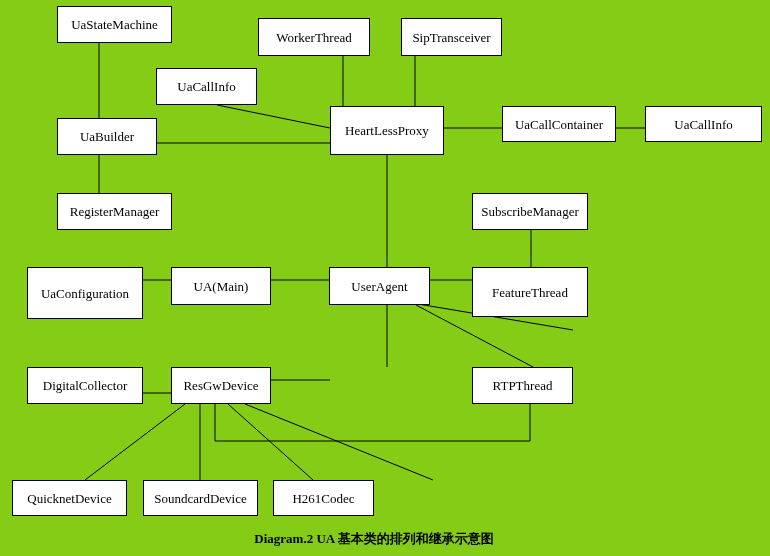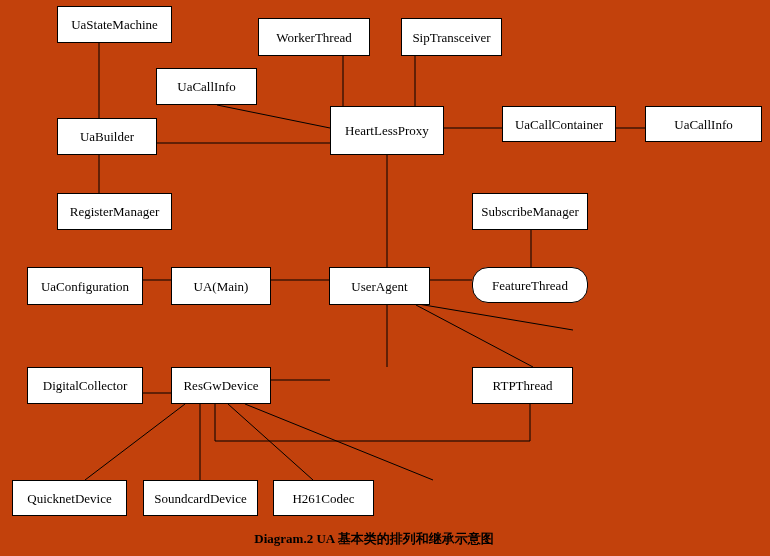--- a/index.html
+++ b/index.html
@@ -4,21 +4,21 @@
 <style>
   html, body {
     margin: 0;
     padding: 0;
     background: #ffffff;
   }
   #canvas {
     position: relative;
     width: 770px;
     height: 556px;
-    background: #c2410c;
+    background: #84cc16;
     overflow: hidden;
     font-family: "Liberation Serif", "DejaVu Serif", serif;
   }
   #edge-layer {
     position: absolute;
     left: 0;
     top: 0;
     width: 770px;
     height: 556px;
   }
@@ -105,30 +105,30 @@
     </div>
     <div class="node" style="left: 645px; top: 106px; width: 117px; height: 36px;">
       <span>UaCallInfo</span>
     </div>
     <div class="node" style="left: 57px; top: 193px; width: 115px; height: 37px;">
       <span>RegisterManager</span>
     </div>
     <div class="node" style="left: 472px; top: 193px; width: 116px; height: 37px;">
       <span>SubscribeManager</span>
     </div>
-    <div class="node" style="left: 27px; top: 267px; width: 116px; height: 38px;">
+    <div class="node" style="left: 27px; top: 267px; width: 116px; height: 52px;">
       <span>UaConfiguration</span>
     </div>
     <div class="node" style="left: 171px; top: 267px; width: 100px; height: 38px;">
       <span>UA(Main)</span>
     </div>
     <div class="node" style="left: 329px; top: 267px; width: 101px; height: 38px;">
       <span>UserAgent</span>
     </div>
-    <div class="node" style="left: 472px; top: 267px; width: 116px; height: 36px; border-radius: 16px;">
+    <div class="node" style="left: 472px; top: 267px; width: 116px; height: 50px;">
       <span>FeatureThread</span>
     </div>
     <div class="node" style="left: 27px; top: 367px; width: 116px; height: 37px;">
       <span>DigitalCollector</span>
     </div>
     <div class="node" style="left: 171px; top: 367px; width: 100px; height: 37px;">
       <span>ResGwDevice</span>
     </div>
     <div class="node" style="left: 472px; top: 367px; width: 101px; height: 37px;">
       <span>RTPThread</span>

